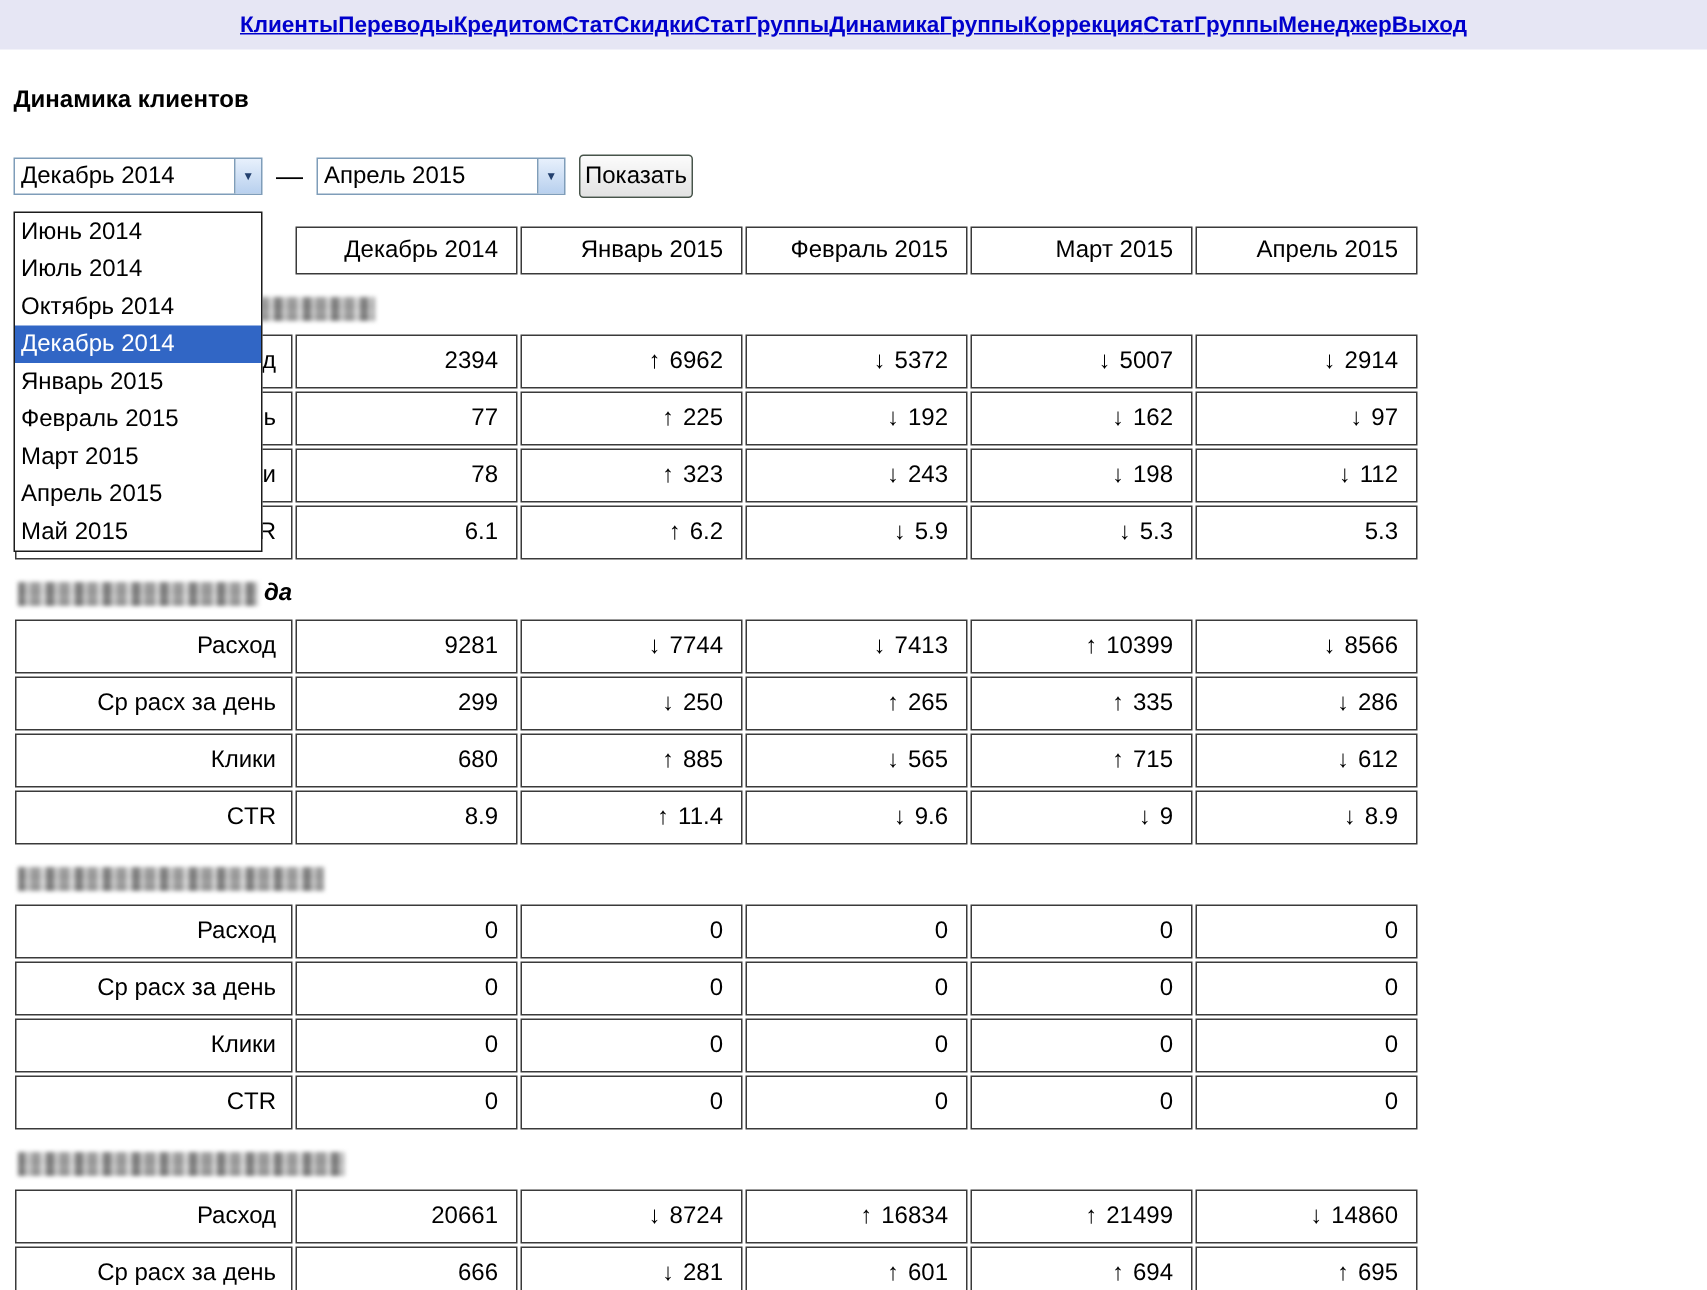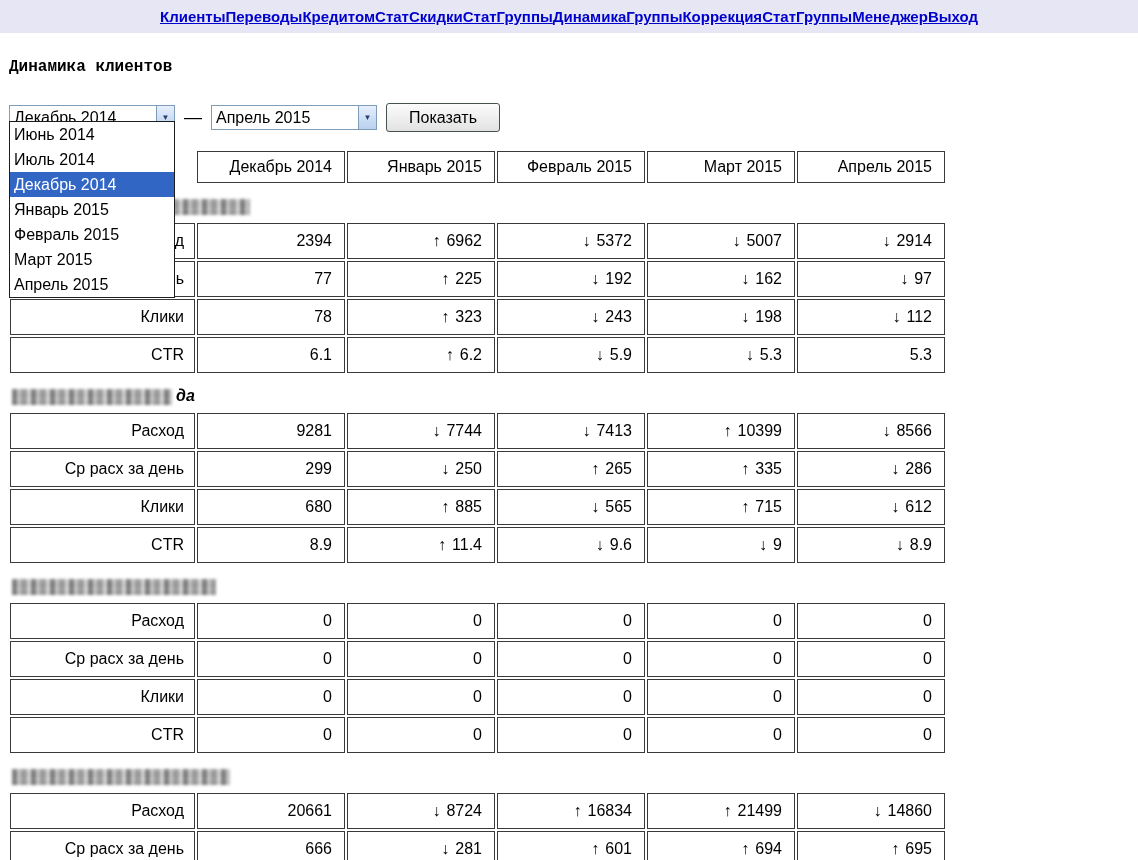--- a/index.html
+++ b/index.html
@@ -10,46 +10,46 @@
   .topnav {
     background: var(--nav-bg, #e6e6f4);
     display: flex; justify-content: center; align-items: center;
     padding: 8px 14px; height: 33px;
   }
   .nav-link {
     color: var(--link, #0000cc); font-weight: bold; font-size: 15px;
     text-decoration: underline; cursor: pointer; white-space: nowrap;
   }
 
-  .page-title { font-size: 16px; font-weight: bold; margin: 25px 4px 0 9px; color: #000; font-family: Liberation Mono, monospace; }
+  .page-title { font-size: 16px; font-weight: bold; margin: 25px 4px 0 9px; color: #000; }
 
   
   .controls { display: flex; align-items: center; gap: 9px; margin: 27px 0 0 9px; position: relative; }
   .select-wrap { position: relative; }
   .select {
     width: 166px; height: 25px; border: 1px solid #7f9db9; background: #fff;
     display: flex; align-items: center; cursor: pointer; font-size: 16px;
   }
   .select-value { flex: 1; padding-left: 4px; white-space: nowrap; overflow: hidden; }
   .select-btn {
     width: 18px; height: 23px; border-left: 1px solid #7f9db9;
     background: linear-gradient(#e7f0fc, #b8d0ee);
     display: flex; align-items: center; justify-content: center;
     font-size: 8px; color: #23406e;
   }
   .dash { font-size: 18px; color: #000; }
   .show-btn {
-    height: 29px; padding: 0 22px; font-size: 16px; font-family: "Liberation Sans", sans-serif;
+    height: 29px; padding: 0 3px; font-size: 16px; font-family: "Liberation Sans", sans-serif;
     border: 1px solid #47544a; border-radius: 3px;
     background: linear-gradient(#fcfcfc, #e2e2e2); color: #000; cursor: pointer;
   }
 
   
   .dd-list {
-    position: absolute; top: 16px; left: 0; width: 166px; z-index: 10;
+    position: absolute; top: 36px; left: 0; width: 166px; z-index: 10;
     background: #fff; border: 1px solid #1c1c1c;
   }
   .dd-item { font-size: 16px; line-height: 25px; height: 25px; padding: 0 4px; white-space: nowrap; cursor: pointer; color: #000; }
   .dd-item.selected { background: var(--sel-bg, #3166c5); color: var(--sel-fg, #fff); }
 
   
   table.dyn { border-collapse: separate; border-spacing: 2px; table-layout: fixed; width: 937px; margin: 17px 0 0 8px; }
   td { font-size: 16px; color: #000; vertical-align: middle; }
   td.corner { border: none; }
   td.hcell { border: 1px solid var(--brd, #3a3a3a); text-align: right; padding: 6px 12px 6px 4px; white-space: nowrap; }
@@ -95,25 +95,27 @@
     <div class="select-wrap">
       <div class="select">
         <span class="select-value">Декабрь 2014</span>
         <span class="select-btn">
             <span>▼</span>
           </span>
       </div>
       <div class="dd-list">
           <div class="dd-item">Июнь 2014</div>
           <div class="dd-item">Июль 2014</div>
+          <div class="dd-item">Октябрь 2014</div>
           <div class="dd-item selected">Декабрь 2014</div>
           <div class="dd-item">Январь 2015</div>
           <div class="dd-item">Февраль 2015</div>
           <div class="dd-item">Март 2015</div>
           <div class="dd-item">Апрель 2015</div>
+          <div class="dd-item">Май 2015</div>
         </div>
     </div>
     <span class="dash">—</span>
     <div class="select-wrap">
       <div class="select">
         <span class="select-value">Апрель 2015</span>
         <span class="select-btn">
             <span>▼</span>
           </span>
       </div>

